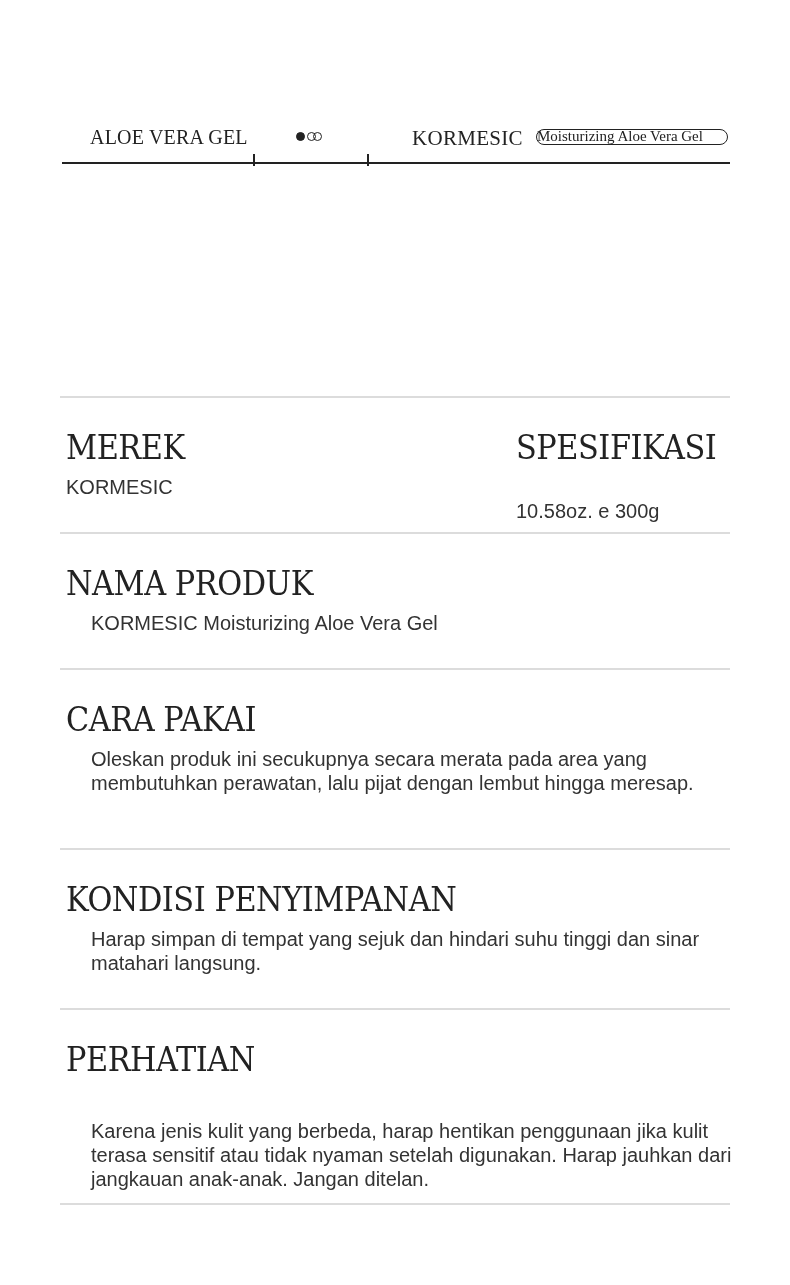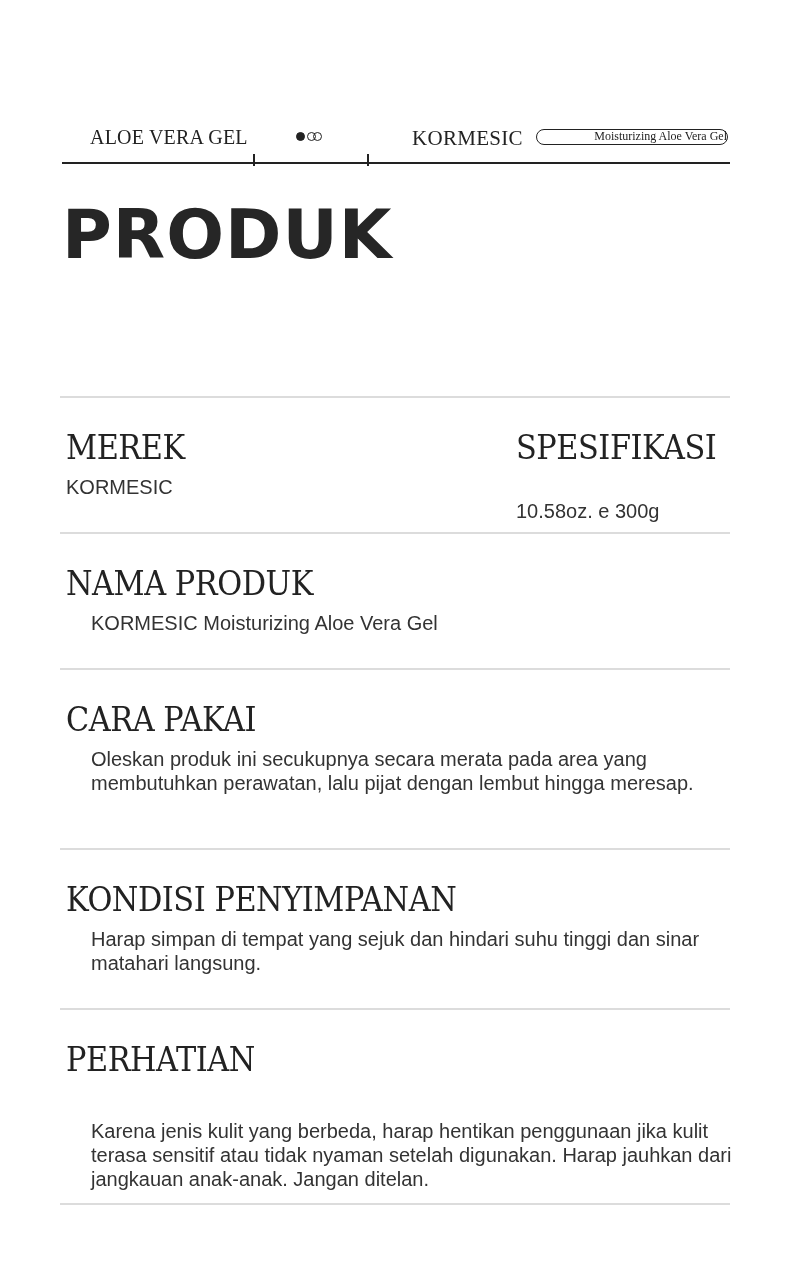--- a/index.html
+++ b/index.html
@@ -5,21 +5,21 @@
   html, body { margin: 0; padding: 0; background: #ffffff; }
   body { width: 790px; height: 1285px; position: relative; overflow: hidden; color: #2a2a2a; }
   .header { position: absolute; left: 62px; top: 118px; width: 668px; height: 50px; }
   .hdr-title { position: absolute; left: 0; top: 8px; font-family: "Liberation Serif", serif; font-size: 20px; color: #222; letter-spacing: 0.2px; margin-left: 28px; }
   .dots { position: absolute; left: 234px; top: 14px; display: flex; align-items: center; }
   .dot { width: 9px; height: 9px; border-radius: 50%; border: 1px solid #222; box-sizing: border-box; }
   .dot.filled { background: #222; }
   .dot.ring { margin-left: 2px; }
   .dot.ring2 { margin-left: -3px; }
   .brand { position: absolute; left: 350px; top: 8px; font-family: "Liberation Serif", serif; font-size: 21px; color: #222; letter-spacing: 0.3px; }
-  .pill { position: absolute; left: 474px; top: 11px; width: 192px; height: 16px; border: 1.5px solid #222; border-radius: 10px; box-sizing: border-box; font-family: "Liberation Serif", serif; font-size: 12px; line-height: 13px; text-align: right; color: #222; }
+  .pill { position: absolute; left: 474px; top: 11px; width: 192px; height: 16px; border: 1.5px solid #222; border-radius: 10px; box-sizing: border-box; font-family: "Liberation Serif", serif; font-size: 15px; line-height: 13px; text-align: left; color: #222; }
   .hdr-line { position: absolute; left: 0; top: 44px; width: 668px; height: 1.5px; background: #222; }
   .tick { position: absolute; top: 36px; width: 1.5px; height: 12px; background: #222; }
   .main-title { position: absolute; left: 62px; top: 198px; font-family: "DejaVu Sans", sans-serif; font-weight: bold; font-size: 68px; line-height: 74px; color: #262626; letter-spacing: 1px; }
   .divider { position: absolute; left: 60px; width: 670px; height: 2px; background: #dcdcdc; }
   .sec-head { position: absolute; font-family: "DejaVu Serif", serif; font-size: 33px; color: #222; letter-spacing: -0.5px; font-weight: normal; transform: scaleX(0.92); transform-origin: left; white-space: nowrap; }
   .sec-body { position: absolute; left: 66px; width: 660px; font-family: "Liberation Sans", sans-serif; font-size: 20px; line-height: 24px; color: #333; font-weight: 300; margin-left: 25px; }
   .val { position: absolute; font-family: "Liberation Sans", sans-serif; font-size: 20px; color: #333; }
 </style>
 </head>
 <body>
@@ -32,21 +32,20 @@
     <span class="dot ring2"></span>
   </div>
   <div class="brand">KORMESIC</div>
   <div class="pill">Moisturizing Aloe Vera Gel</div>
   <div class="hdr-line"></div>
   <div class="tick" style="left:191px"></div>
   <div class="tick" style="left:305px"></div>
 </div>
 
 <div class="main-title">
-  <div>PRODUK</div>
 </div>
 
 <div class="divider" style="top:396px"></div>
 
 <div class="sec-head" style="left:66px; top:428px">MEREK</div>
 <div class="val" style="left:66px; top:476px">KORMESIC</div>
 <div class="sec-head" style="left:516px; top:428px">SPESIFIKASI</div>
 <div class="val" style="left:516px; top:500px">10.58oz. e 300g</div>
 
 <div class="divider" style="top:532px"></div>

